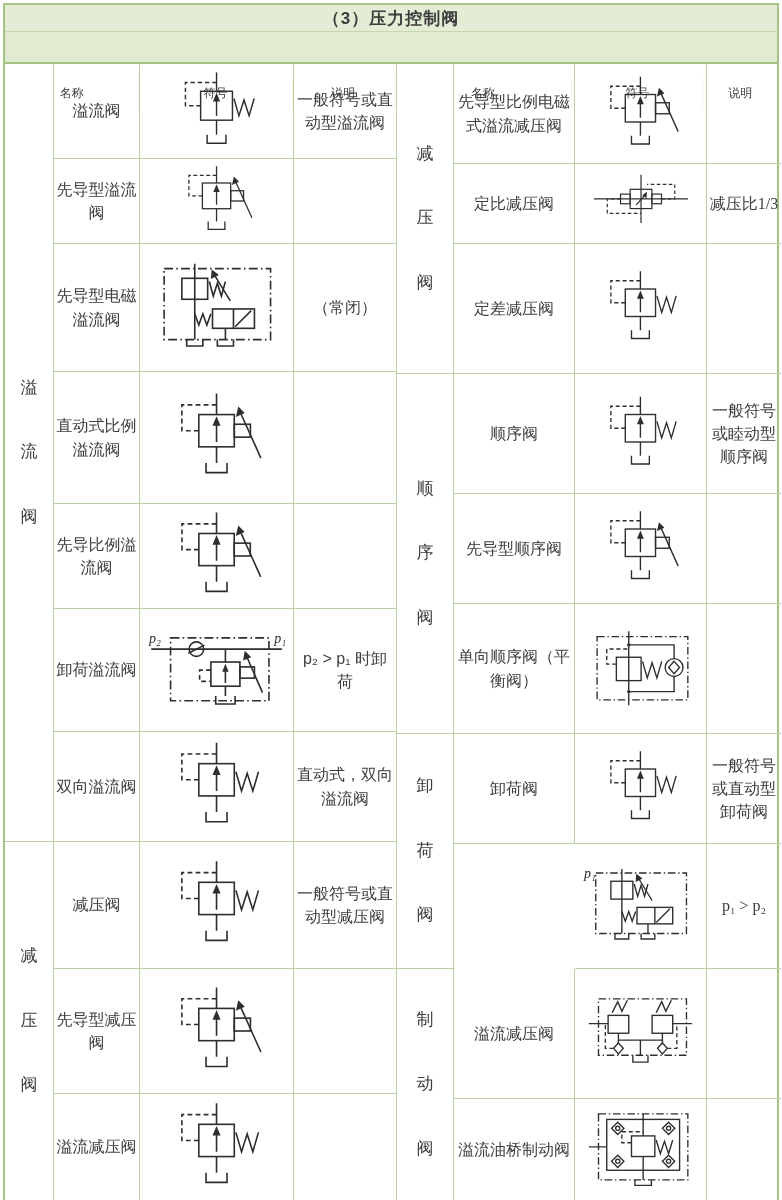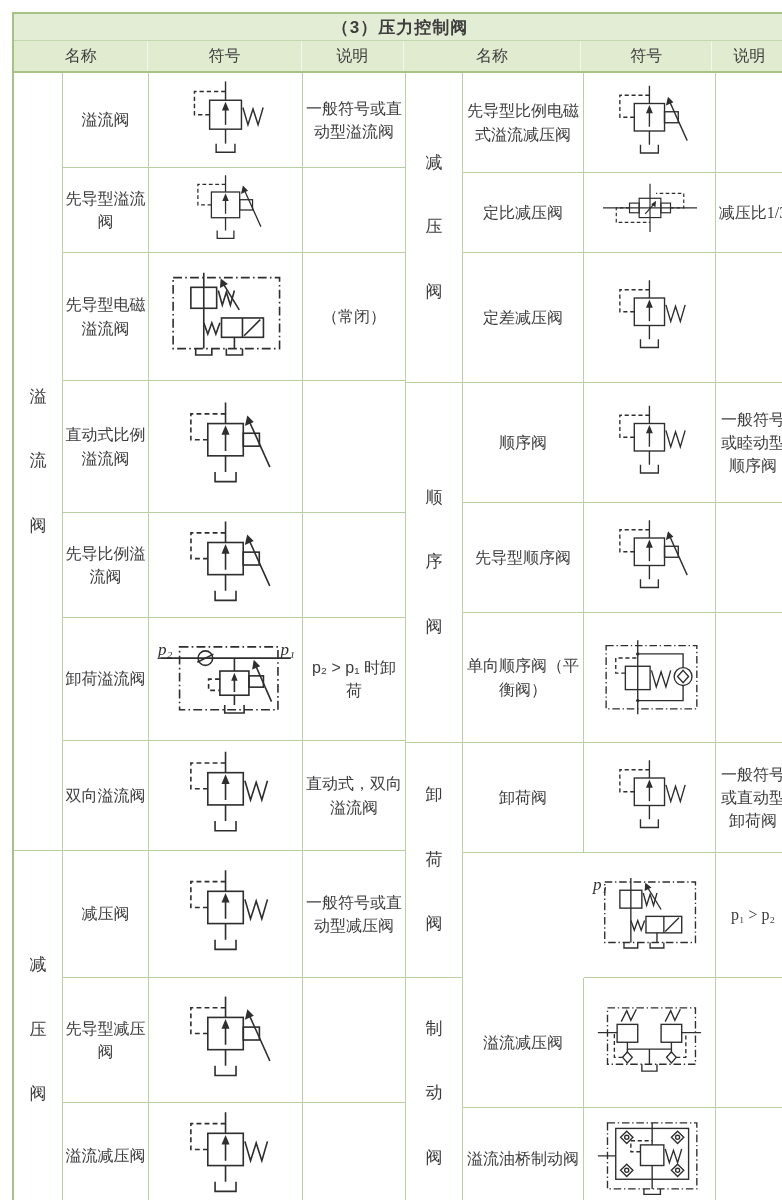--- a/index.html
+++ b/index.html
@@ -1,44 +1,44 @@
 <!DOCTYPE html>
 <html><head>
 <meta charset="utf-8">
 <style>
   html,body{margin:0;padding:0;background:#ffffff;}
   body{font-family:"Liberation Sans",sans-serif;color:#3d3d3d;}
-  .page{width:628px;height:1200px;box-sizing:border-box;padding:12px;background:#ffffff;}
+  .page{width:628px;height:1200px;box-sizing:border-box;padding:3px;background:#ffffff;}
   .table{box-sizing:border-box;width:776px;border:2px solid #a6c285;background:#ffffff;}
   .title-row{height:26px;background:#e3edd5;border-bottom:1px solid #c4d8ad;
     display:flex;align-items:center;justify-content:center;
     font-size:17px;font-weight:bold;letter-spacing:1px;}
   .header-row{height:30px;background:#e0ebd0;border-bottom:2px solid #a6c285;display:flex;}
   .hcell{box-sizing:border-box;height:100%;display:flex;align-items:center;justify-content:center;
-    font-size:16px;border-right:1px solid #f2f7ea;}
+    font-size:12px;border-right:1px solid #f2f7ea;margin-top:46px;}
   .hcell:last-child{border-right:none;}
   .body{display:flex;}
   .half{display:grid;}
   .half.left{grid-template-columns:49px 86px 154px 103px;
     grid-template-rows:95px 85px 128px 132px 105px 123px 110px 127px 125px 107px;}
   .half.right{grid-template-columns:57px 121px 132px 74px;
     grid-template-rows:100px 80px 130px 120px 110px 130px 110px 125px 130px 102px;}
   .cell{box-sizing:border-box;position:relative;border-right:1px solid #b9d0a2;border-bottom:1px solid #b9d0a2;
     display:flex;align-items:center;justify-content:center;text-align:center;
     font-size:16px;line-height:1.45;padding:2px;overflow:hidden;}
   .half.right .cell.cdesc{border-right:none;font-family:Liberation Serif, serif;}
   .cat span{display:block;width:1.1em;line-height:3.8;text-align:center;word-break:break-all;font-size:17px;}
   .gr1{grid-row:1}.gr2{grid-row:2}.gr3{grid-row:3}.gr4{grid-row:4}.gr5{grid-row:5}
   .gr6{grid-row:6}.gr7{grid-row:7}.gr8{grid-row:8}.gr9{grid-row:9}.gr10{grid-row:10}
   .ccat{grid-column:1}.cname{grid-column:2}.csym{grid-column:3}.cdesc{grid-column:4}
   .symsvg{stroke:#2e2e2e;stroke-width:2;fill:none;width:92%;height:90%;}
   .fill{fill:#2e2e2e;stroke:none;}
   .dash{stroke-dasharray:6 4;}
   .dashdot{stroke-dasharray:11 4 2 4;}
-  .plabel{position:absolute;font-family:"Liberation Serif",serif;font-style:italic;font-size:17px;color:#2e2e2e;text-align:center;}
+  .plabel{position:absolute;font-family:"Liberation Serif",serif;font-style:italic;font-size:14px;color:#2e2e2e;text-align:center;}
   .pl-tl{left:9px;top:16%;}
   .pl-tr{right:7px;top:16%;}
   .defs{position:absolute;width:0;height:0;overflow:hidden;}
 </style>
 </head>
 <body>
 
 <svg class="defs" xmlns="http://www.w3.org/2000/svg" aria-hidden="true">
   <symbol id="sym-basic-w" viewBox="0 0 170 112">
     <path d="M85 2 V28"></path>

